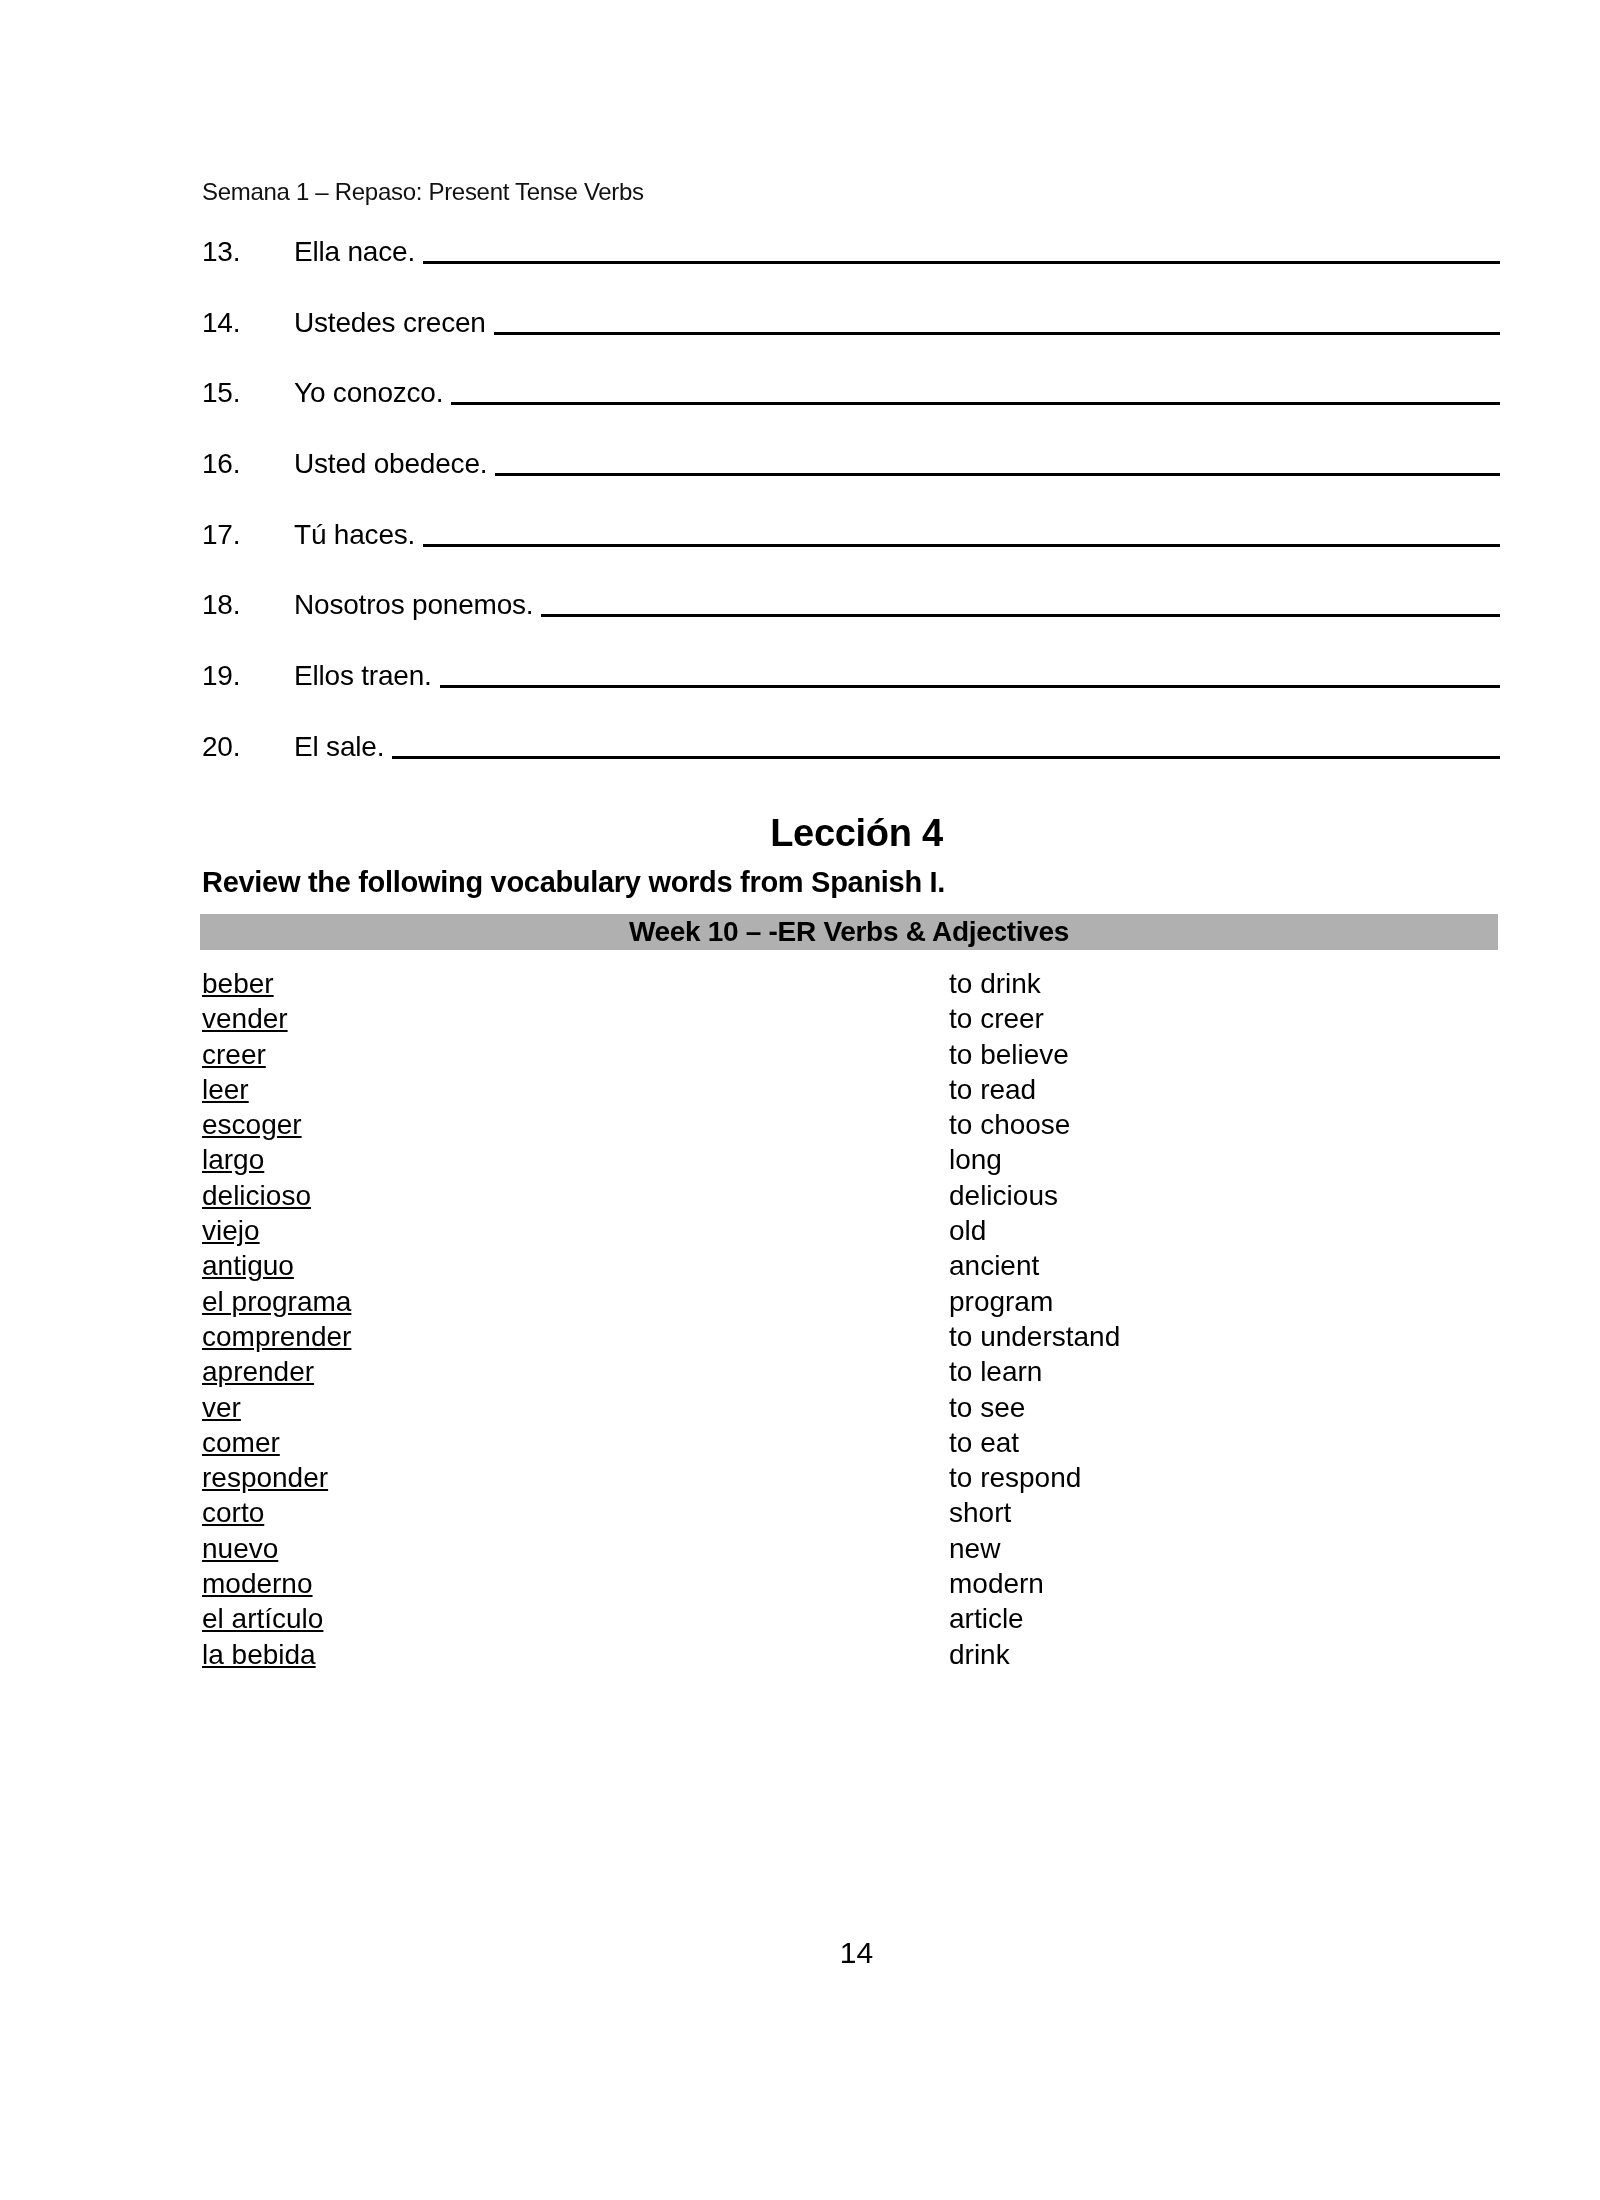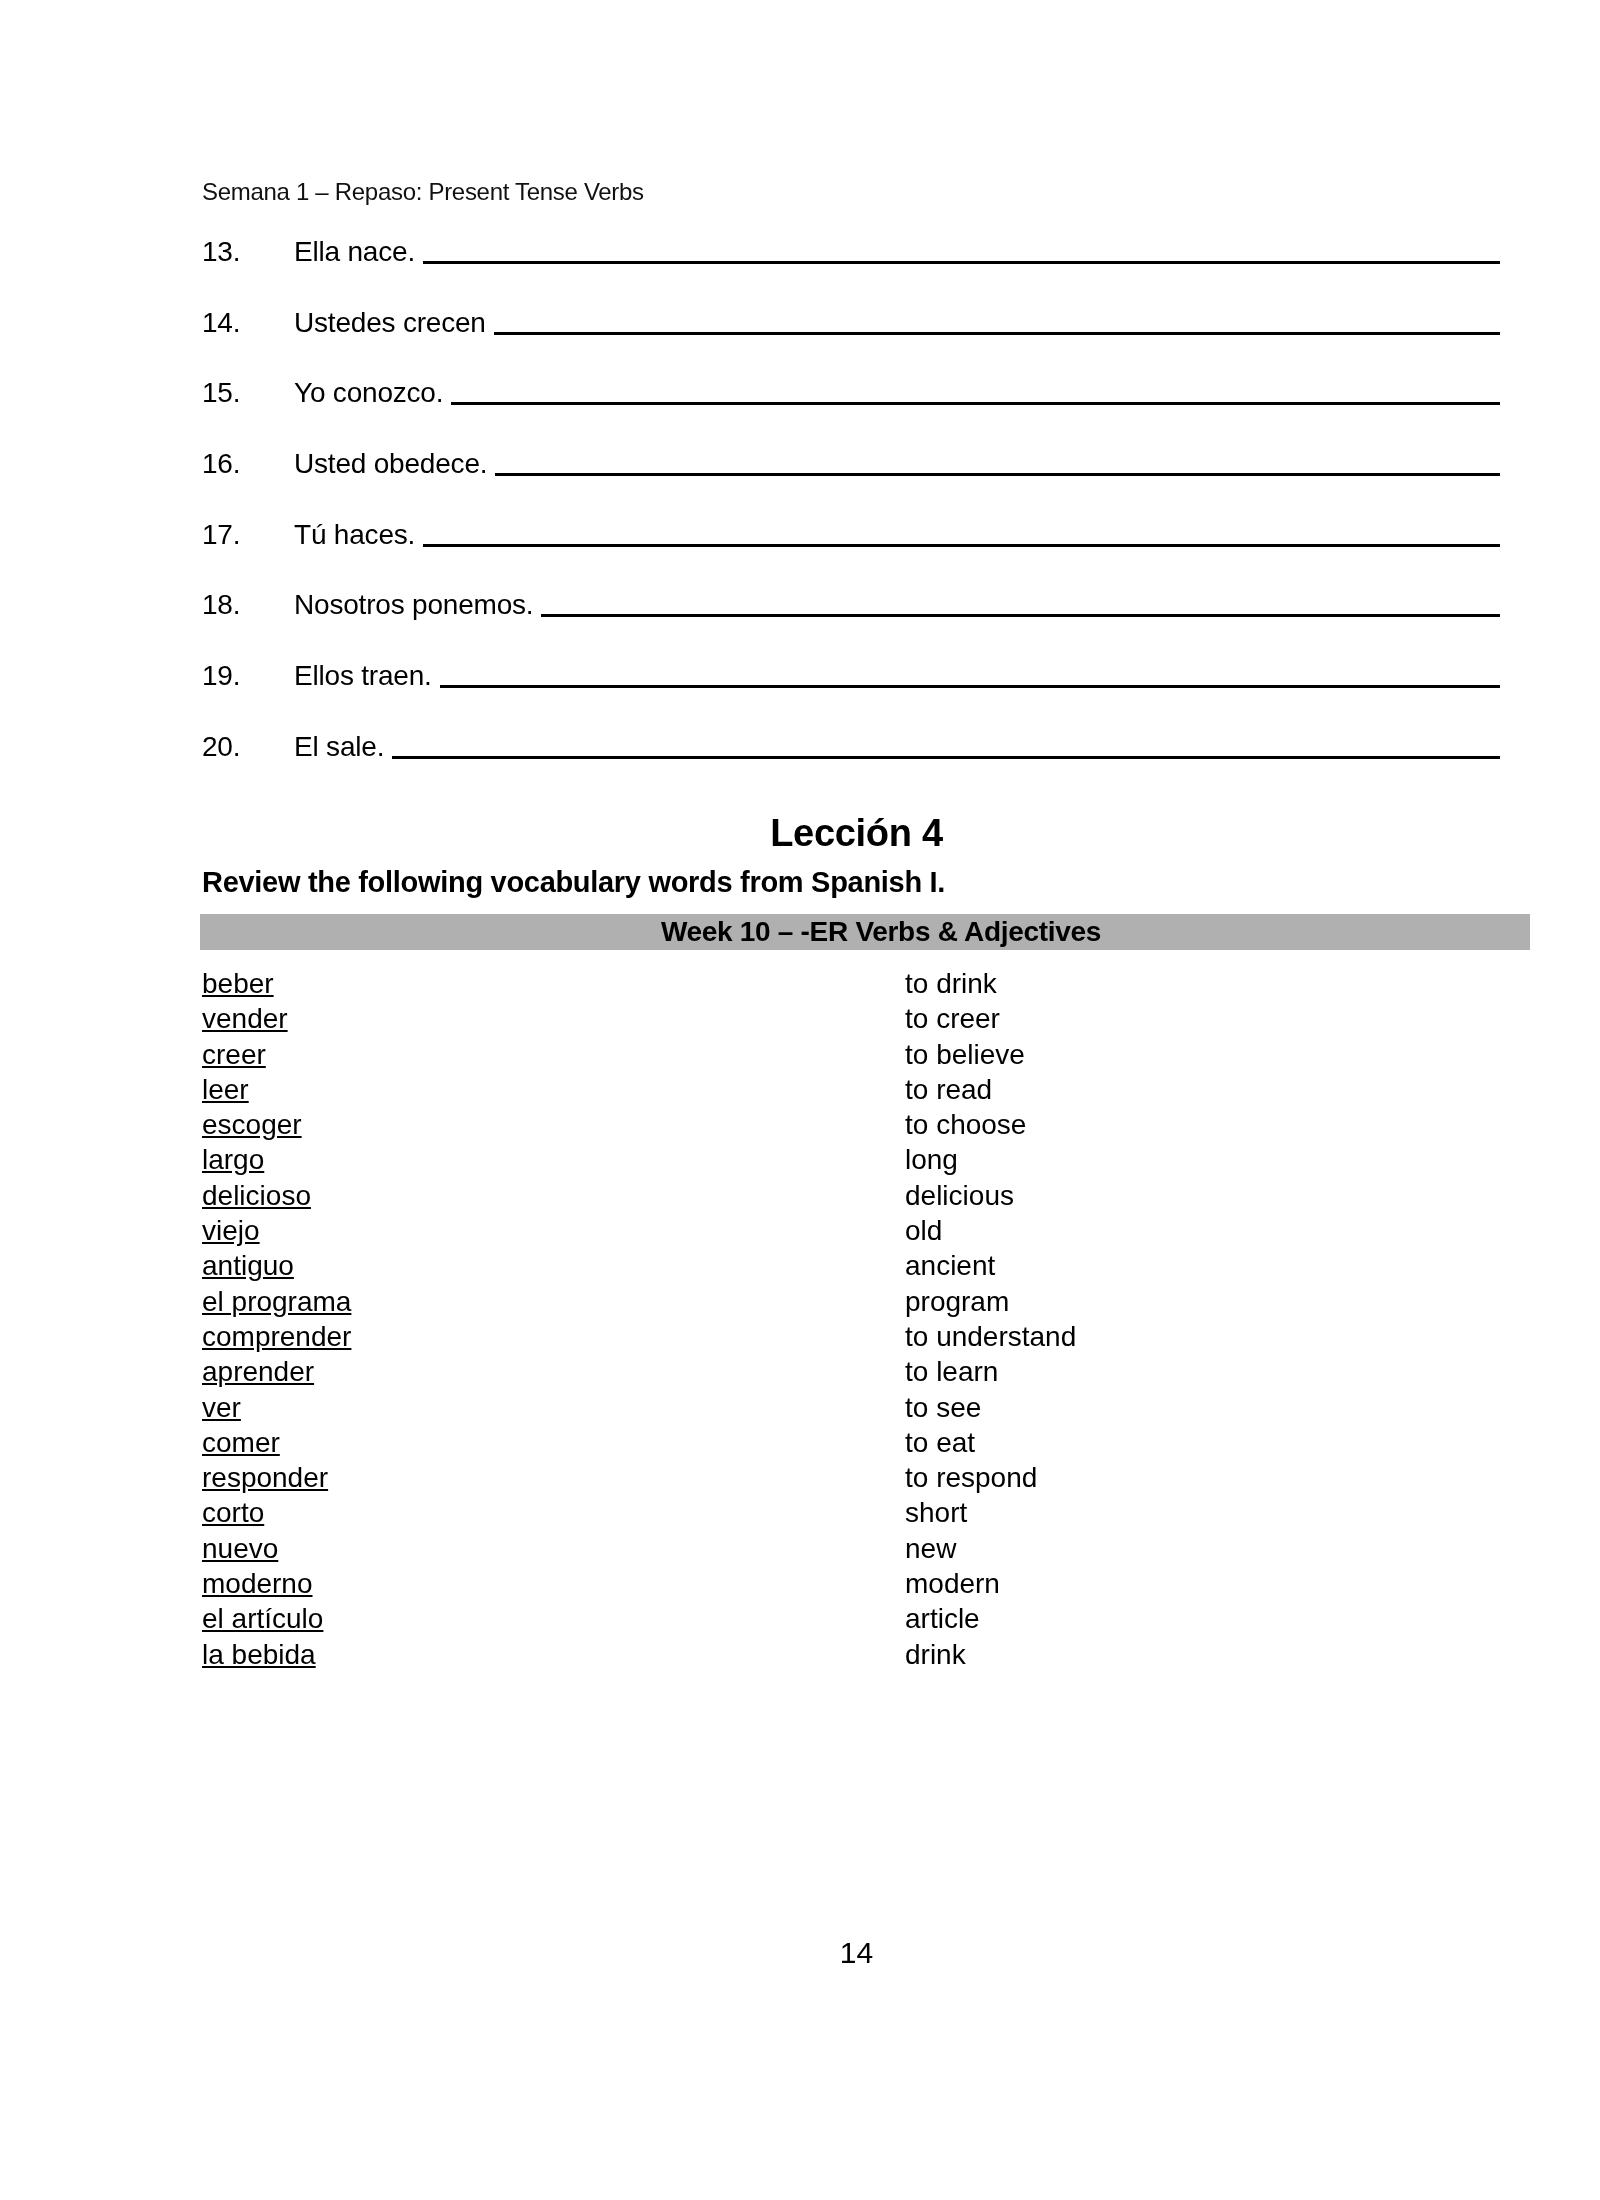--- a/index.html
+++ b/index.html
@@ -9,21 +9,21 @@
     .exercise-item { display: flex; align-items: baseline; height: 70.7px; font-size: 28px; letter-spacing: -0.2px; }
     .exercise-item .num { width: 70px; flex: 0 0 70px; }
     .exercise-item .prompt { white-space: nowrap; padding-right: 8px; margin-left: 22px; }
     .exercise-item .answer-line { flex: 1 1 auto; border-bottom: 3px solid #000; height: 0; position: relative; top: 3px; }
     .lesson-title { position: absolute; left: 0; width: 1713px; top: 812px; text-align: center; font-size: 38px; font-weight: bold; letter-spacing: -0.3px; }
     .instructions { position: absolute; left: 202px; top: 866px; font-size: 29px; font-weight: bold; letter-spacing: -0.3px; white-space: nowrap; }
     .week-bar { position: absolute; left: 200px; top: 914px; width: 1298px; height: 36px; background: #b0b0b0; display: flex; align-items: center; justify-content: center; font-size: 28px; font-weight: bold; letter-spacing: -0.3px; }
     .vocab { position: absolute; left: 202px; top: 966px; width: 1298px; }
     .vocab-row { display: flex; height: 35.3px; line-height: 35.3px; font-size: 28px; }
     .vocab-row .es { width: 703px; flex: 0 0 703px; white-space: nowrap; text-decoration: underline; }
-    .vocab-row .en { white-space: nowrap; }
+    .vocab-row .en { white-space: nowrap; margin-left: 44px; }
     .page-number { position: absolute; left: 0; width: 1713px; top: 1936px; text-align: center; font-size: 30px; }
   </style>
 </head>
 <body>
 
 <div class="running-header">Semana 1 – Repaso: Present Tense Verbs</div>
 
 <div class="exercise-list">
   <div class="exercise-item">
       <span class="num">13.</span>
@@ -62,21 +62,21 @@
     </div>
   <div class="exercise-item">
       <span class="num">20.</span>
       <span class="prompt">El sale.</span>
       <span class="answer-line"></span>
     </div>
 </div>
 
 <div class="lesson-title">Lección 4</div>
 <div class="instructions">Review the following vocabulary words from Spanish I.</div>
-<div class="week-bar" style="background: rgb(176, 176, 176); padding-left: 32px;">
+<div class="week-bar" style="background: rgb(176, 176, 176);">
     <span>Week 10 – -ER Verbs &amp; Adjectives</span>
   </div>
 
 <div class="vocab">
   <div class="vocab-row">
       <span class="es">beber</span>
       <span class="en">to drink</span>
     </div>
   <div class="vocab-row">
       <span class="es">vender</span>

